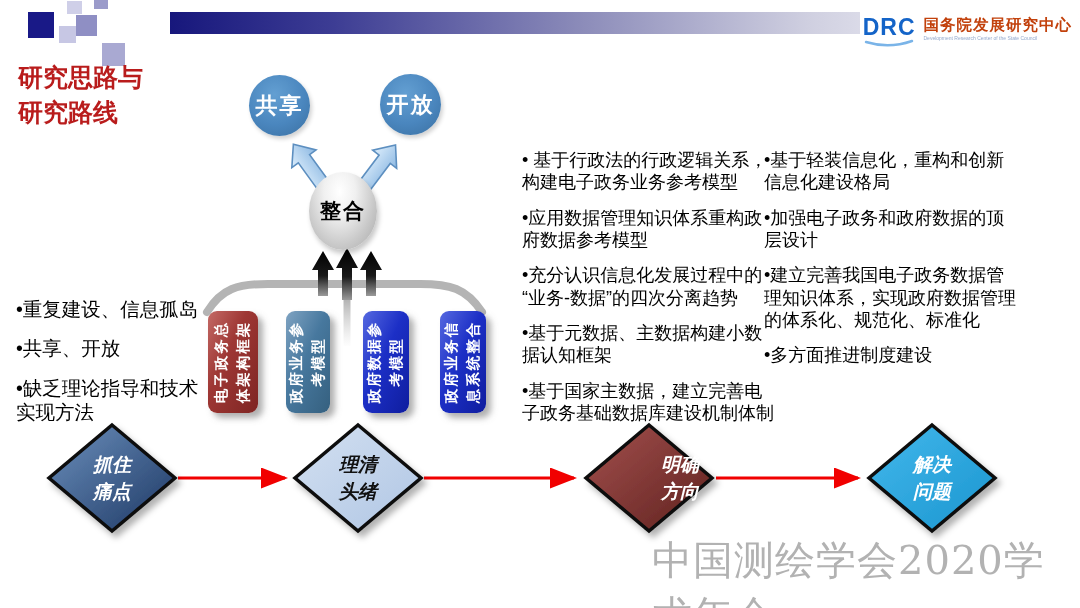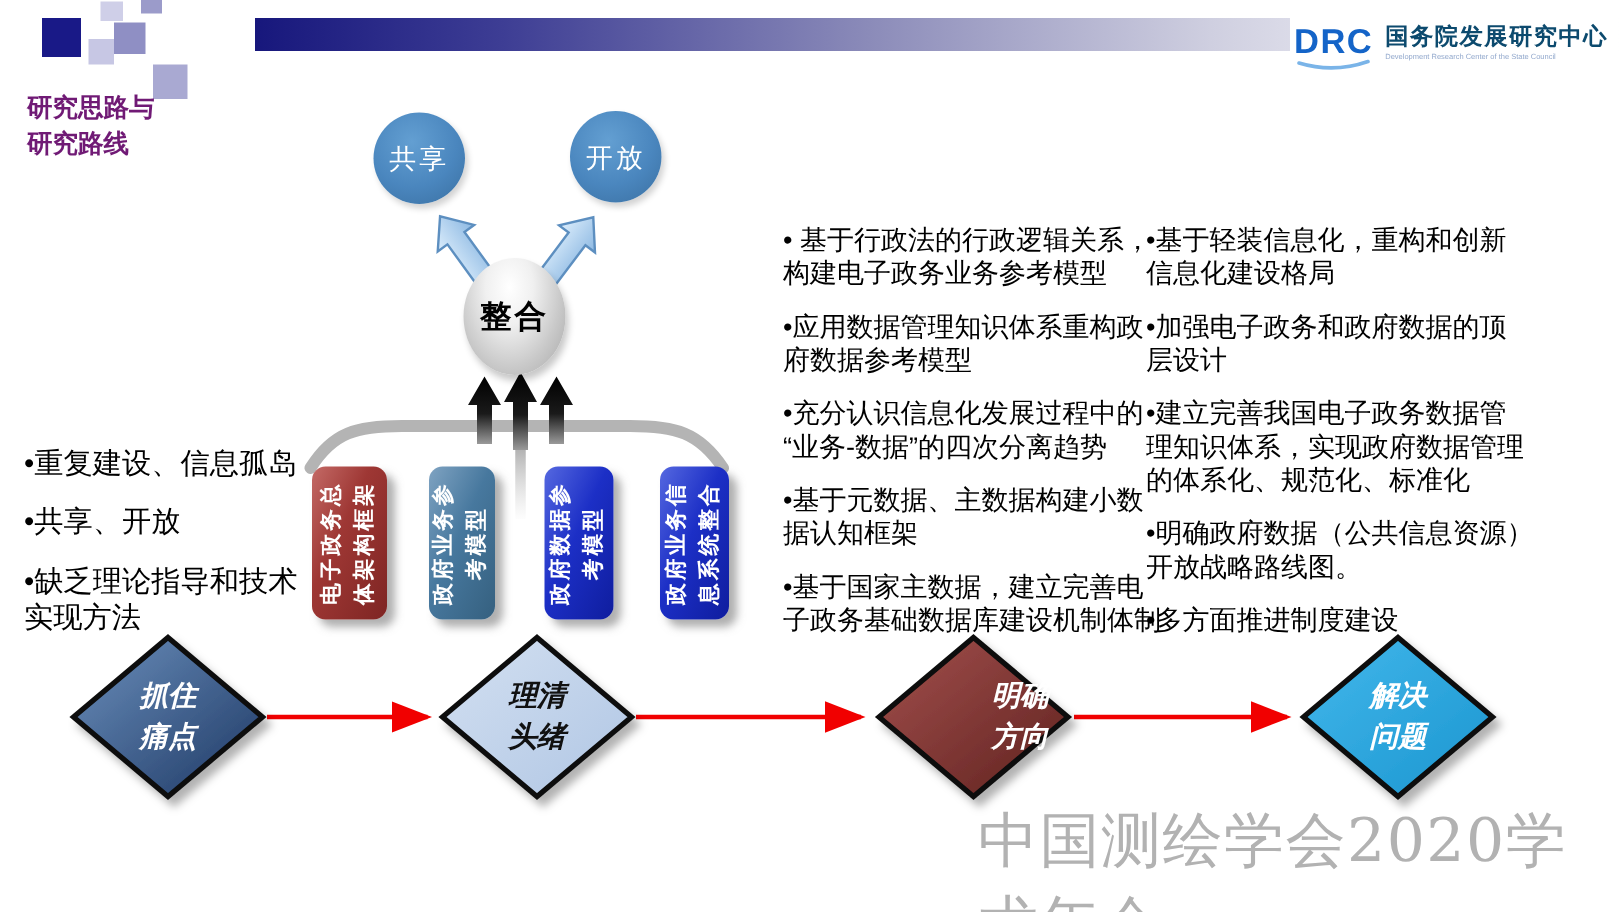--- a/index.html
+++ b/index.html
@@ -13,28 +13,28 @@
   .sq2{left:67px;top:1px;width:15px;height:13px;background:#cfcfe8;}
   .sq3{left:76px;top:15px;width:21px;height:21px;background:#8f8fc4;}
   .sq4{left:59px;top:26px;width:17px;height:17px;background:#c7c7e4;}
   .sq5{left:102px;top:43px;width:23px;height:23px;background:#a9a9d2;}
   .sq6{left:94px;top:0;width:14px;height:9px;background:#9b9bca;}
   .logo{position:absolute;right:2px;top:1px;width:218px;height:42px;background:#fff;
         display:flex;align-items:flex-start;justify-content:flex-end;gap:8px;padding-top:15px;}
   .logo-abbr-wrap{display:flex;flex-direction:column;align-items:center;}
   .logo-abbr{color:#1464c8;font-weight:bold;font-size:23px;line-height:1;letter-spacing:1px;}
   .logo-right{display:flex;flex-direction:column;align-items:flex-start;padding-right:6px;}
-  .logo-cn{color:#0c4a6e;font-weight:bold;font-size:15.5px;line-height:1.2;letter-spacing:1px;}
+  .logo-cn{color:#c2410c;font-weight:bold;font-size:15.5px;line-height:1.2;letter-spacing:1px;}
   .logo-en{color:#93a9cd;font-size:5px;line-height:1.4;}
   
-  .title{position:absolute;left:18px;top:60px;font-size:17px;font-weight:bold;color:#701a75;
+  .title{position:absolute;left:18px;top:60px;font-size:25px;font-weight:bold;color:#b91c1c;
          line-height:1.4;white-space:pre-line;}
   
   .bubble{position:absolute;border-radius:50%;display:flex;align-items:center;justify-content:center;
-          color:#fff;font-weight:normal;font-size:18px;letter-spacing:2px;
+          color:#fff;font-weight:bold;font-size:22px;letter-spacing:2px;
           background:radial-gradient(circle at 42% 32%,#639fd2 0%,#4a86be 55%,#3a6fa0 100%);
           box-shadow:2px 3px 4px rgba(0,0,0,0.18);}
   .bubble-share{left:249px;top:75px;width:61px;height:61px;}
   .bubble-open{left:380px;top:74px;width:61px;height:61px;}
   .sphere{position:absolute;left:309px;top:172px;width:68px;height:78px;border-radius:50%;
           background:radial-gradient(ellipse at 45% 25%,#ffffff 0%,#f0f0f0 30%,#c9c9c9 65%,#a5a5a5 100%);
           display:flex;align-items:center;justify-content:center;
           color:#000;font-weight:bold;font-size:21px;letter-spacing:2px;
           box-shadow:2px 4px 5px rgba(0,0,0,0.22);z-index:3;}
   .svg-layer{position:absolute;left:0;top:0;z-index:2;}
@@ -209,22 +209,20 @@
   </ul>
 
   <ul class="bullets bullets-right">
     <li>•基于轻装信息化，重构和创新
 信息化建设格局</li>
     <li>•加强电子政务和政府数据的顶
 层设计</li>
     <li>•建立完善我国电子政务数据管
 理知识体系，实现政府数据管理
 的体系化、规范化、标准化</li>
-    <li>•明确政府数据（公共信息资源）
-开放战略路线图。</li>
     <li>•多方面推进制度建设</li>
   </ul>
 
   <div class="diamond-label dl1">抓住
 痛点</div>
   <div class="diamond-label dl2">理清
 头绪</div>
   <div class="diamond-label dl3">明确
 方向</div>
   <div class="diamond-label dl4">解决

